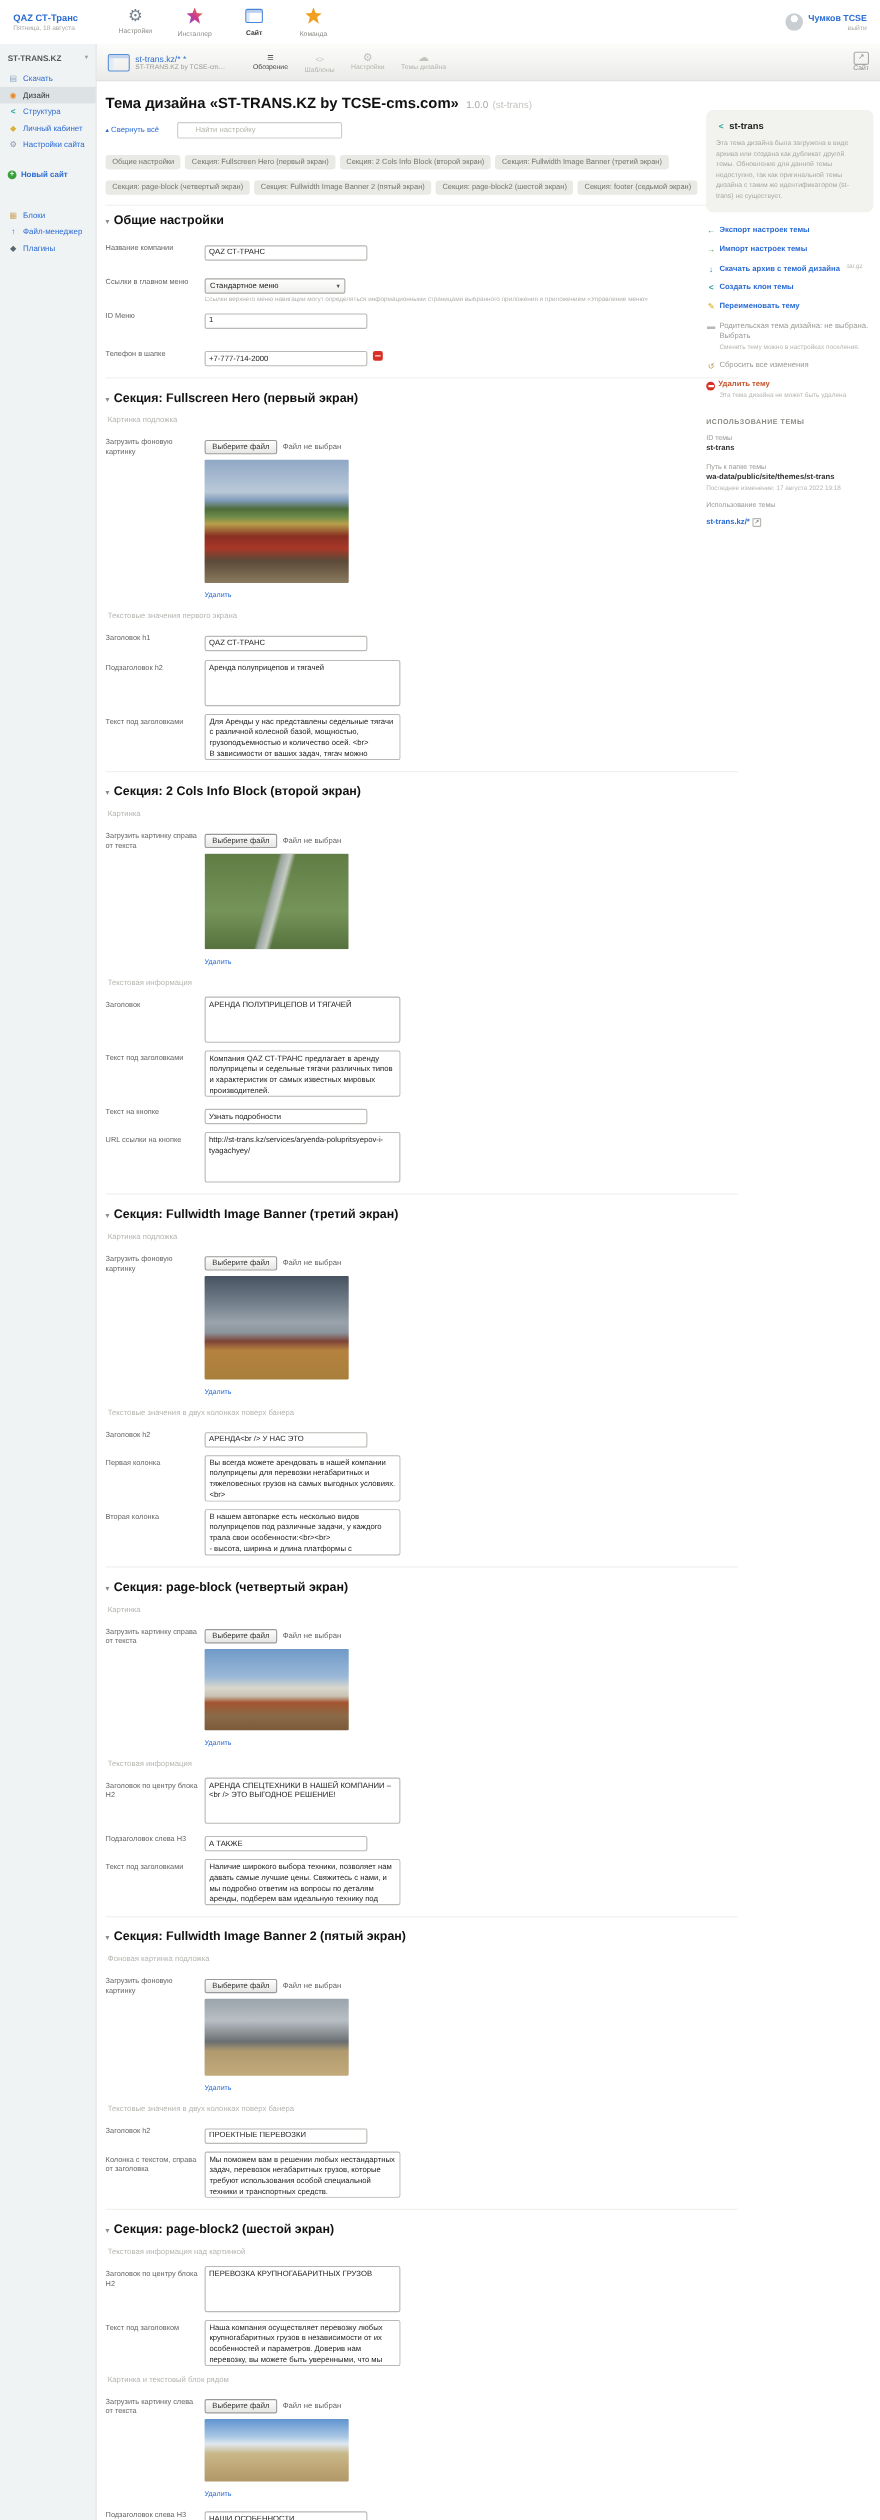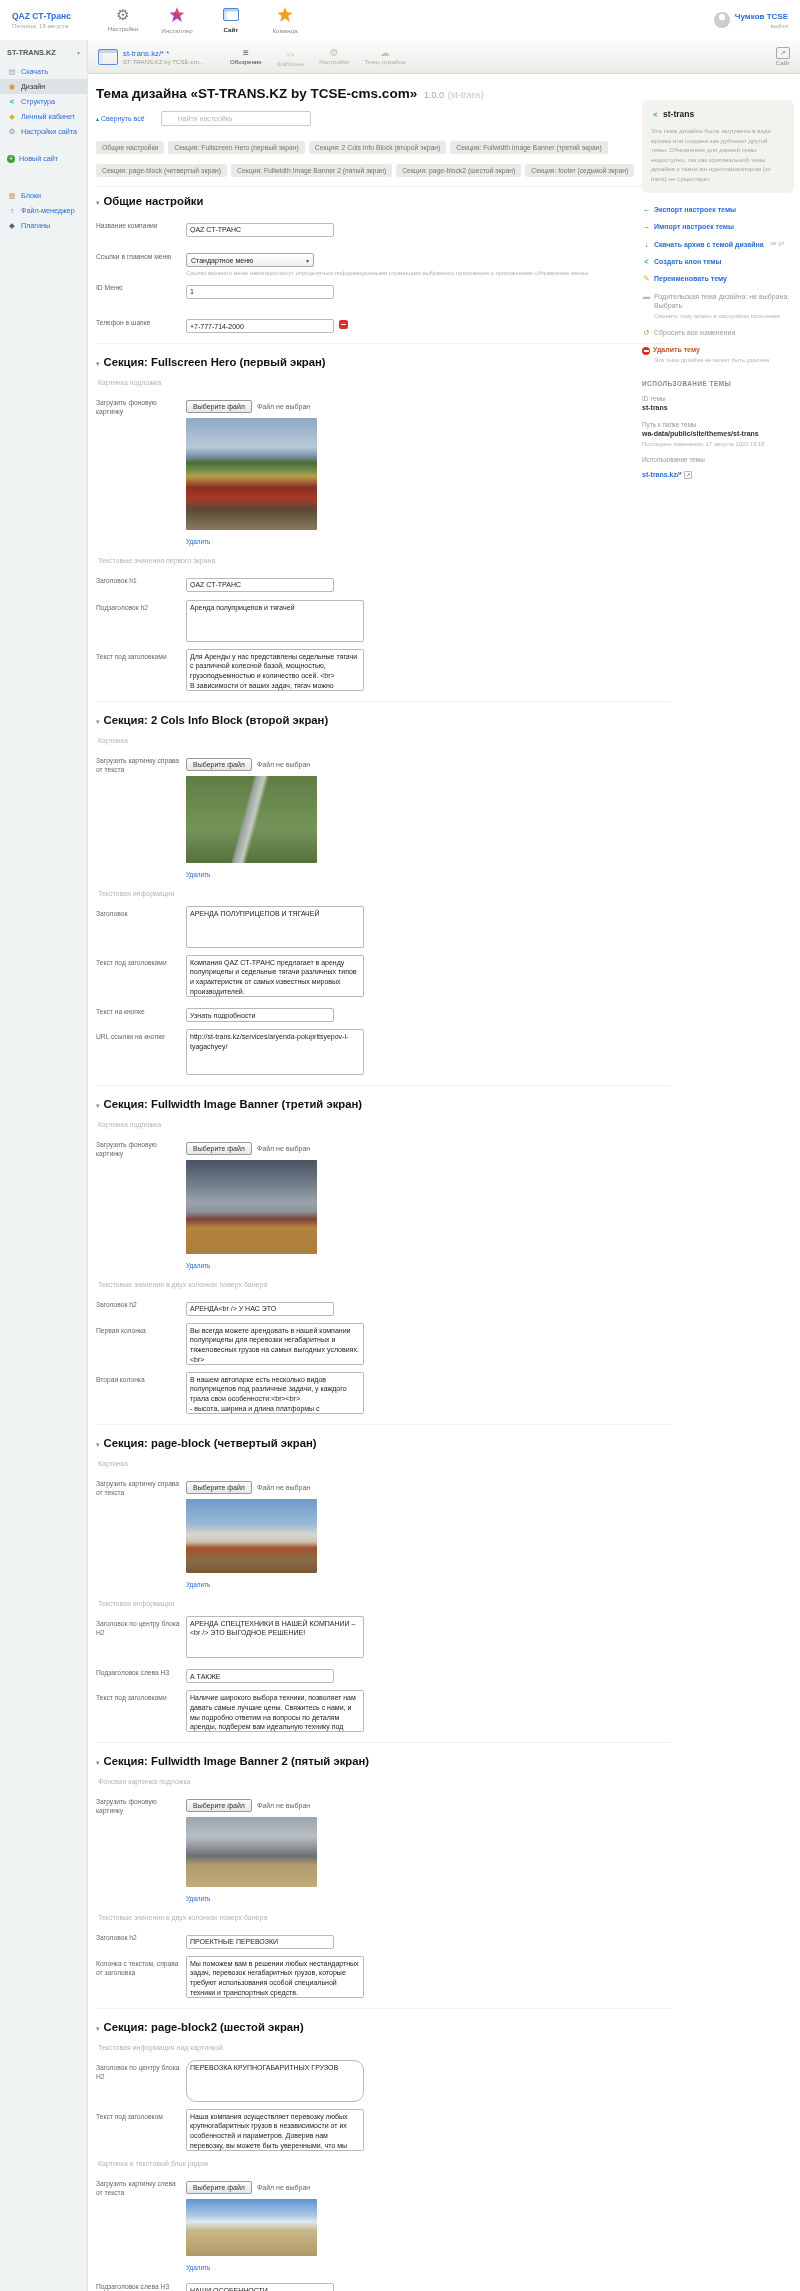--- a/index.html
+++ b/index.html
@@ -39,21 +39,21 @@
   .si{display:inline-block;width:10px;text-align:center;font-size:7.5px;flex:none}
   .pages-icon::before{content:"▤";color:#90a8c0}
   .design-icon::before{content:"◉";color:#e88a2a}
   .structure-icon::before{content:"<";color:#2aa198;font-weight:bold}
   .key-icon::before{content:"◆";color:#d9b13b}
   .sidegear-icon::before{content:"⚙";color:#8898a8}
   .blocks-icon::before{content:"▦";color:#c8a868}
   .file-manager-icon::before{content:"↑";color:#2b6cd4;font-weight:bold}
   .plugins-icon::before{content:"◆";color:#5a6470}
   .plus-icon{width:8px;height:8px;border-radius:50%;background:#3aa13a;color:#fff;font-size:7px;line-height:8px;text-align:center;display:inline-block;flex:none}
-  .new-site{margin-top:12px;font-weight:normal}
+  .new-site{margin-top:12px;font-weight:bold}
   .tools{margin-top:22px}
 
   
   .strip{height:34px;background:linear-gradient(#fcfcfb,#ebebe8);border-bottom:1px solid #d8d8d5;display:flex;align-items:center;padding:0 10px;box-sizing:border-box}
   .win-tab{display:flex;align-items:center;gap:5px;width:118px;flex:none}
   .win-icon{width:18px;height:14px;border:1.5px solid #5b8fd4;border-radius:2px;box-shadow:inset 0 3px 0 #c3d5ef,inset 4px 0 0 #e2ebf7;flex:none}
   .win-title{font-size:7.8px;color:#2b6cd4;font-weight:normal;white-space:nowrap}
   .win-sub{font-size:6.1px;color:#9a9a96;white-space:nowrap;overflow:hidden;text-overflow:ellipsis;width:82px}
   .tabs{display:flex;gap:15px;margin-left:14px}
   .tab{text-align:center;font-size:6.2px;color:#b3b3ae}
@@ -421,21 +421,21 @@
 &lt;br&gt; &lt;br&gt;</textarea>
                   </div>
                 </div>
               </section>
               <section class="sec">
                 <div class="sec-head"><span class="tri">▾</span><span class="sec-title">Секция: page-block2 (шестой экран)</span></div>
                 <div class="group-label">Текстовая информация над картинкой</div>
                 <div class="frow" style="margin-bottom: 7px;">
                   <div class="flabel">Заголовок по центру блока H2</div>
                   <div class="fctrl">
-                    <textarea class="ftextarea" style="height: 42px; border-radius: 10px;">ПЕРЕВОЗКА КРУПНОГАБАРИТНЫХ ГРУЗОВ</textarea>
+                    <textarea class="ftextarea" style="height: 42px;">ПЕРЕВОЗКА КРУПНОГАБАРИТНЫХ ГРУЗОВ</textarea>
                   </div>
                 </div>
                 <div class="frow">
                   <div class="flabel">Текст под заголовком</div>
                   <div class="fctrl">
                     <textarea class="ftextarea scroll" style="height: 42px;">Наша компания осуществляет перевозку любых крупногабаритных грузов в независимости от их особенностей и параметров. Доверив нам перевозку, вы можете быть уверенными, что мы обеспечим полную безопасность, сохранность и доставим грузы в</textarea>
                   </div>
                 </div>
                 <div class="group-label">Картинка и текстовый блок рядом</div>
                 <div class="frow">

